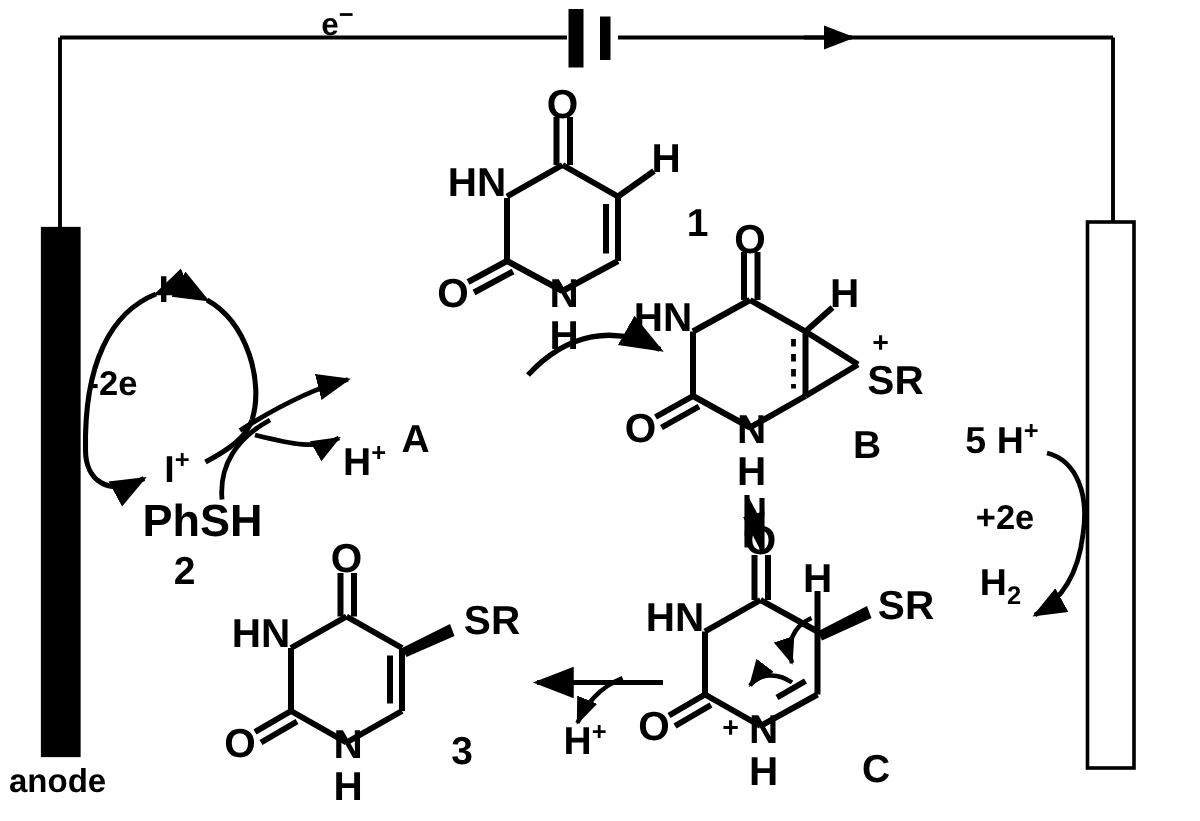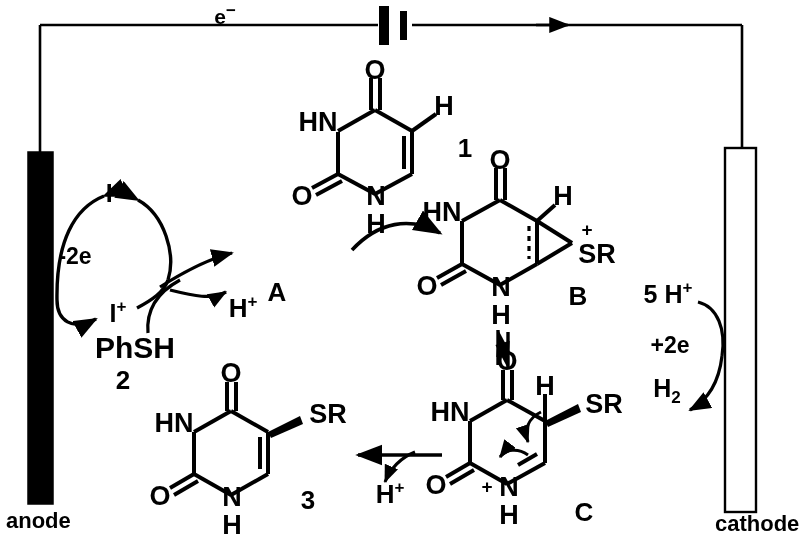--- a/index.html
+++ b/index.html
@@ -171,21 +171,20 @@
 
     <g stroke="#000" fill="none" stroke-width="3.2">
       <path d="M698,302 C718,307 726,330 722,356"></path>
       <path d="M722,356 C719,382 708,400 690,410" marker-end="url(#ahb)"></path>
     </g>
   </svg>
 
   <div class="lbl elec center" style="left:225px; top:14px;"><span>e</span><span class="sup" style="vertical-align:super;">−</span></div>
 
   <div class="lbl" style="left:6px; top:510px; font-size:22px;">anode</div>
-  <div class="lbl" style="left:715px; top:513px; font-size:22px;">cathode</div>
 
   <div class="lbl center" style="left:112px; top:192px; font-size:25px;"><span>I</span><span class="sup" style="vertical-align:super;">-</span></div>
   <div class="lbl center" style="left:118px; top:312px; font-size:25px;"><span>I</span><span class="sup" style="vertical-align:super;">+</span></div>
   <div class="lbl cyc center" style="left:75px; top:256px;text-align:center;">-2e</div>
   <div class="lbl center" style="left:135px; top:348px; font-size:30px;">PhSH</div>
   <div class="lbl center" style="left:123px; top:380px; font-size:26px;">2</div>
   <div class="lbl center" style="left:243px; top:307px; font-size:26px;"><span>H</span><span class="sup" style="vertical-align:super;">+</span></div>
 
   <div class="lbl tag center" style="left:277px; top:292px;">A</div>
 

